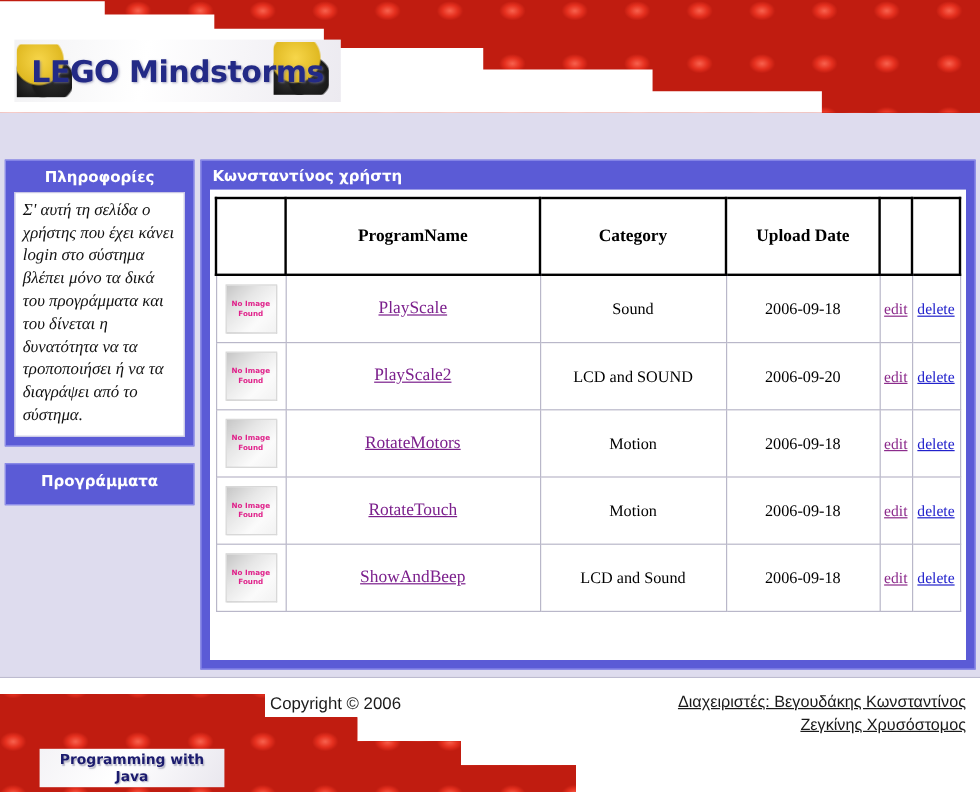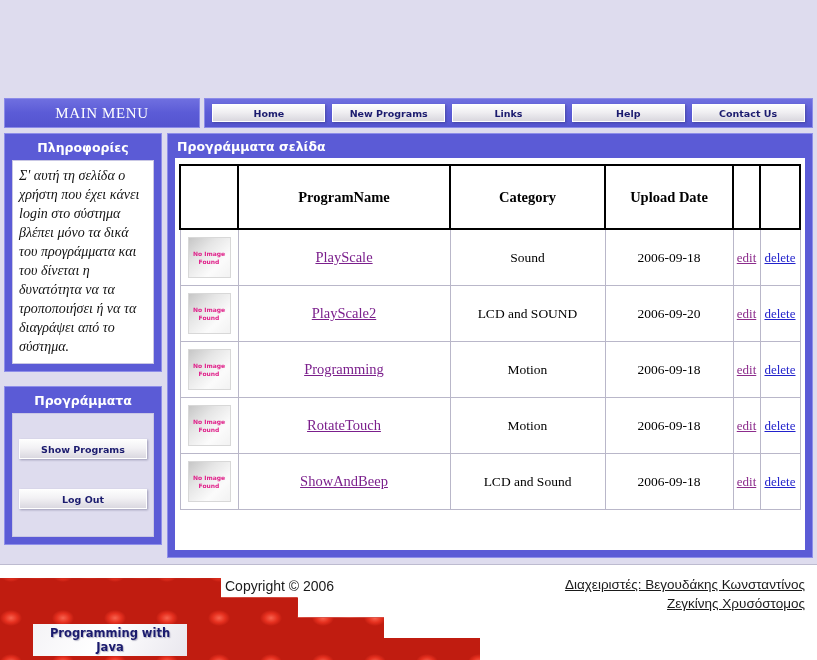--- a/index.html
+++ b/index.html
@@ -396,57 +396,50 @@
     color: #1a1a1a;
     line-height: 19px;
     text-decoration: underline;
   }
 </style>
 </head>
 <body>
 
 <div class="page">
 
-
-  <div class="menubar">
-    <div class="main-menu-box">
-      <span class="label">MAIN MENU</span>
-    </div>
-    <div class="nav-box">
-      <div class="nav-btn">Home</div>
-      <div class="nav-btn">New Programs</div>
-      <div class="nav-btn">Links</div>
-      <div class="nav-btn">Help</div>
-      <div class="nav-btn">Contact Us</div>
+  <div class="banner">
+    <div class="banner-brick"></div>
+    <div class="banner-white"></div>
+    <div class="banner-logo">
+      <div class="robot left"></div>
+      <div class="robot right"></div>
+      <div class="banner-logo-text">LEGO Mindstorms</div>
     </div>
   </div>
+
 
   <div class="content">
 
     <div class="sidebar">
 
       <div class="panel info">
         <div class="panel-head">Πληροφορίες</div>
         <div class="panel-body">
-          <div class="info-text">Σ' αυτή τη σελίδα ο χρήστη που έχει κάνει login στο σύστημα βλέπει μόνο τα δικά του προγράμματα και του δίνεται η δυνατότητα να τα τροποποιήσει ή να τα διαγράψει από το σύστημα.</div>
+          <div class="info-text">Σ' αυτή τη σελίδα ο χρήστης που έχει κάνει login στο σύστημα βλέπει μόνο τα δικά του προγράμματα και του δίνεται η δυνατότητα να τα τροποποιήσει ή να τα διαγράψει από το σύστημα.</div>
         </div>
       </div>
 
       <div class="panel ops">
         <div class="panel-head">Προγράμματα</div>
-        <div class="panel-body">
-          <div class="side-btn">Show Programs</div>
-          <div class="side-btn">Log Out</div>
-        </div>
       </div>
 
     </div>
 
     <div class="main-panel">
-      <div class="main-head">Προγράμματα σελίδα</div>
+      <div class="main-head">Κωνσταντίνος χρήστη</div>
       <div class="main-body">
         <table class="programs">
           <colgroup>
             <col class="col-thumb">
               <col class="col-name">
               <col class="col-cat">
             <col class="col-date">
               <col class="col-edit">
               <col class="col-del">
           </colgroup>
@@ -487,21 +480,21 @@
                 <td><span class="act-link act-edit">edit</span></td>
                 <td><span class="act-link act-del">delete</span></td>
               </tr>
               <tr>
                 <td>
                   <div class="noimg">
                     <span>No Image</span>
                     <span>Found</span>
                   </div>
                 </td>
-                <td><span class="prog-link">Programming</span></td>
+                <td><span class="prog-link">RotateMotors</span></td>
                 <td>Motion</td>
                 <td>2006-09-18</td>
                 <td><span class="act-link act-edit">edit</span></td>
                 <td><span class="act-link act-del">delete</span></td>
               </tr>
               <tr>
                 <td>
                   <div class="noimg">
                     <span>No Image</span>
                     <span>Found</span>

